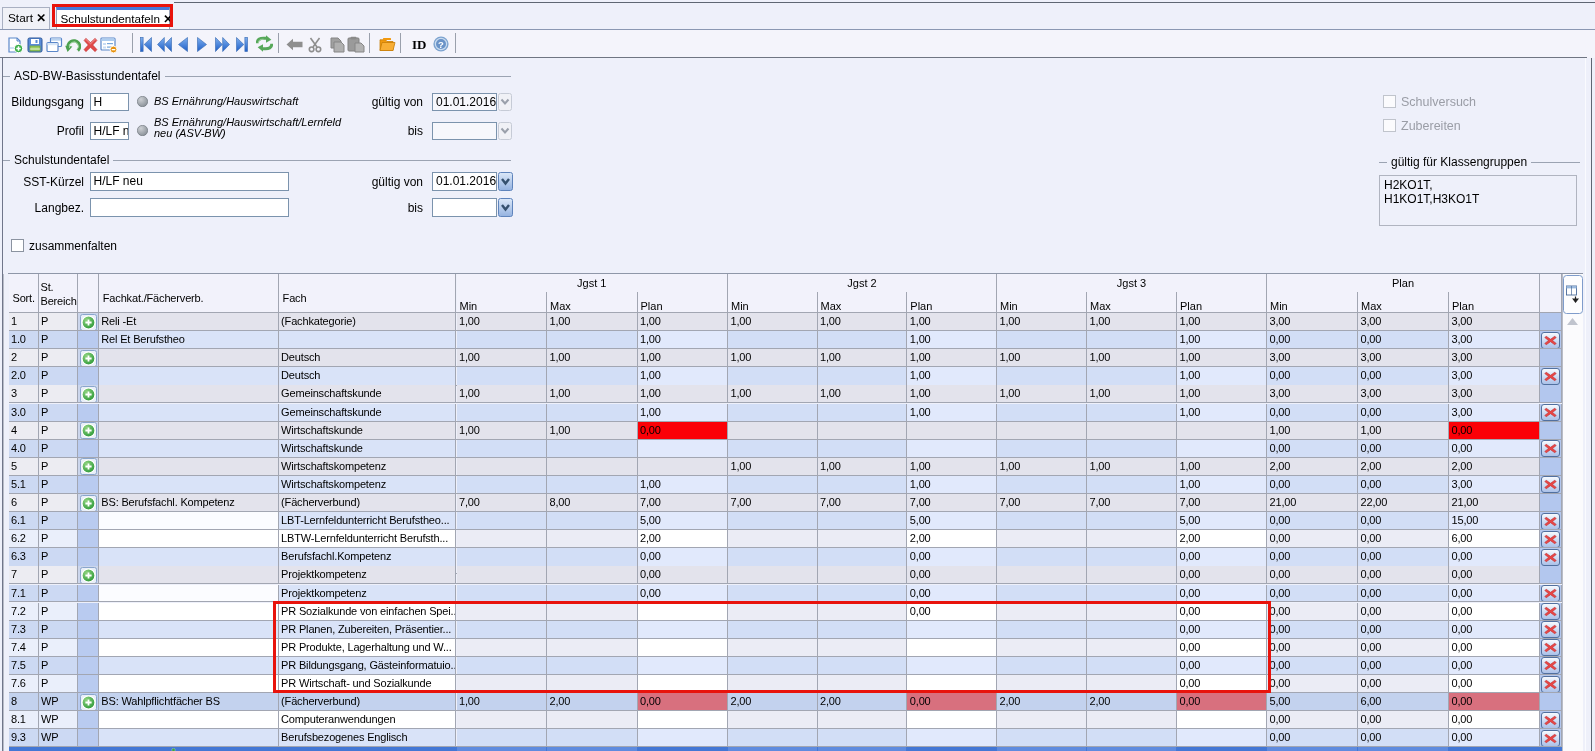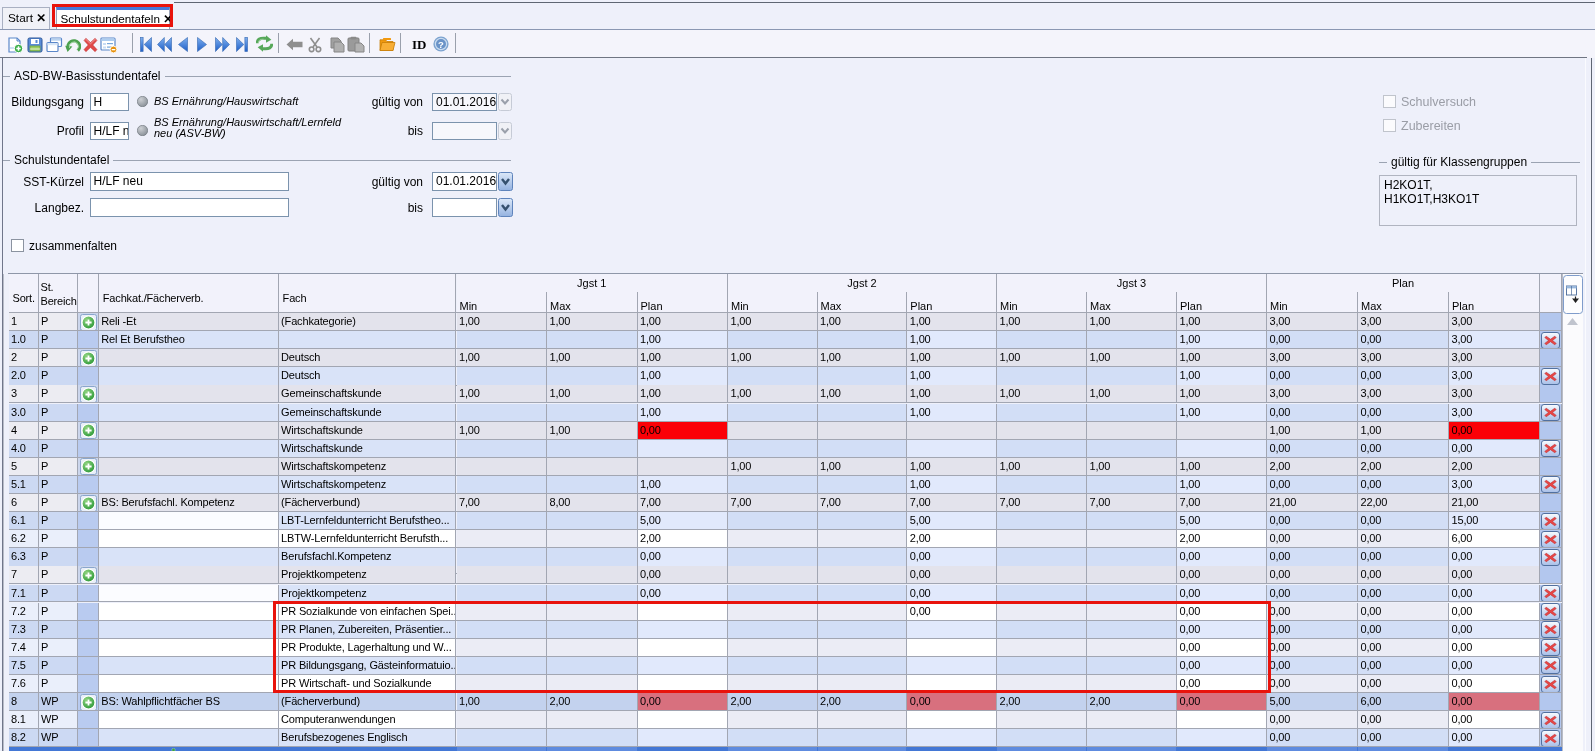--- a/index.html
+++ b/index.html
@@ -993,21 +993,21 @@
             <stop offset="0" stop-color="#f8fbff"></stop>
             <stop offset="1" stop-color="#a8bfe8"></stop>
           </linearGradient>
         </defs>
         <rect x="0.5" y="0.5" width="18" height="16" rx="2.5" fill="url(#gxb)" stroke="#51709f"></rect>
         <path d="M5.2 4.2 L9.5 7.3 L13.8 4.2 L15.2 5.6 L11.5 8.5 L15.2 11.4 L13.8 12.8 L9.5 9.7 L5.2 12.8 L3.8 11.4 L7.5 8.5 L3.8 5.6 Z" fill="#e84545" stroke="#c03030" stroke-width="0.6" transform="rotate(0 9.5 8.5)"></path>
       </svg>
     </div>
 </div>
 <div class="row" style="top:729.3px;width:1553px;height:18.1px">
-<div class="cell" style="left:0.0px;width:30.0px;background:#ccd9f3">8.2</div>
+<div class="cell" style="left:0.0px;width:30.0px;background:#ccd9f3">9.3</div>
 <div class="cell" style="left:30.0px;width:39.2px;background:#ccd9f3">WP</div>
 <div class="cell" style="left:69.2px;width:21.099999999999994px;background:#b9cbf0"></div>
 <div class="cell" style="left:90.3px;width:179.8px;background:#d9e3f8"></div>
 <div class="cell" style="left:270.1px;width:177.89999999999998px;background:#d9e3f8">Berufsbezogenes Englisch</div>
 <div class="cell" style="left:448.0px;width:90.5px;background:#d2def6"></div>
 <div class="cell" style="left:538.5px;width:90.5px;background:#d2def6"></div>
 <div class="cell" style="left:629.0px;width:90.5px;background:#e1e9fc"></div>
 <div class="cell" style="left:719.5px;width:89.5px;background:#d2def6"></div>
 <div class="cell" style="left:809.0px;width:89.79999999999995px;background:#d2def6"></div>
 <div class="cell" style="left:898.8px;width:89.70000000000005px;background:#e1e9fc"></div>

